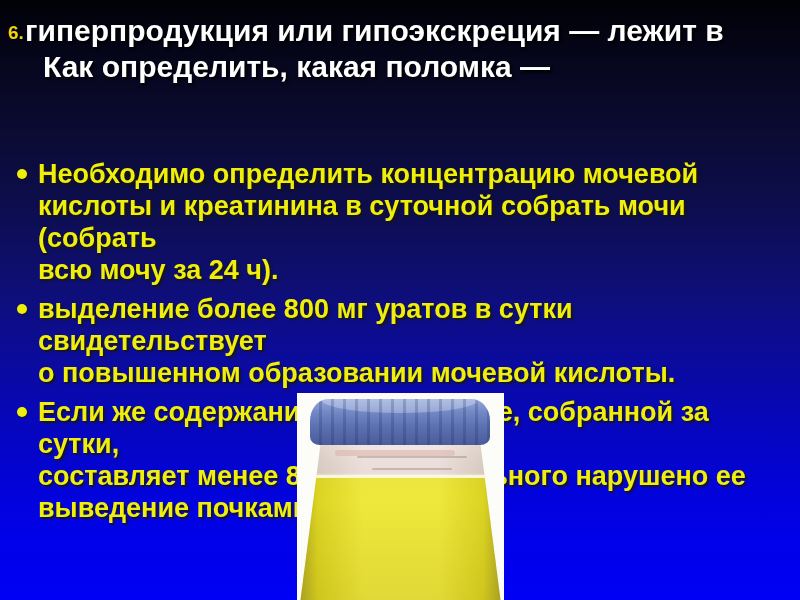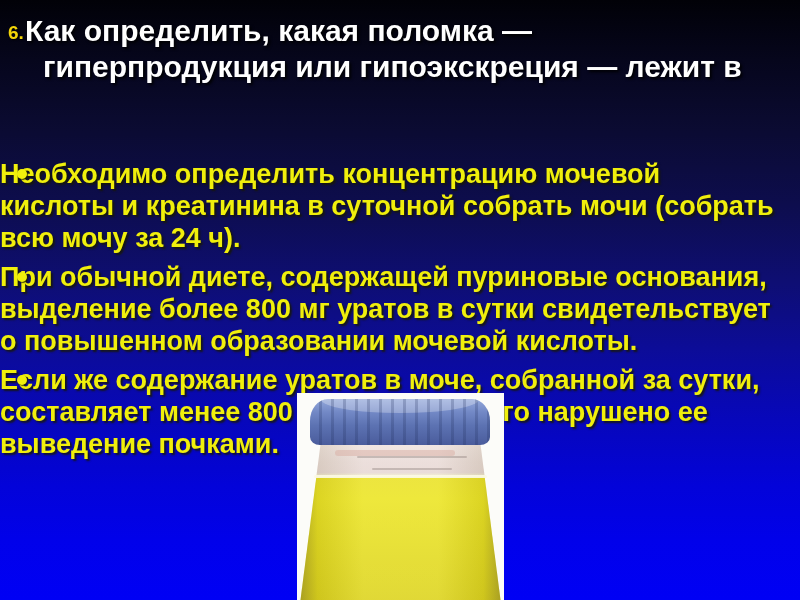--- a/index.html
+++ b/index.html
@@ -24,21 +24,21 @@
     text-shadow:2px 2px 3px rgba(0,0,0,.95);
     z-index:2;
   }
   .title .line:first-child{margin-left:-18px;}
   
   .bullets{
     position:absolute;left:0;top:158px;width:795px;z-index:1;
     color:#f0ef0c;font-size:27px;line-height:32px;
     text-shadow:2px 2px 2px rgba(25,25,0,.85);
   }
-  .bullet-item{position:relative;margin-bottom:7px;}
+  .bullet-item{position:relative;padding-left:38px;margin-bottom:7px;}
   .bullet-dot{
     position:absolute;left:17px;top:11px;width:10px;height:10px;
     border-radius:50%;background:#f0ef0c;
     box-shadow:1px 1px 1px rgba(25,25,0,.8);
   }
   
   .photo{
     position:absolute;left:297px;top:393px;width:207px;height:210px;
     background:#fcfcf9;z-index:5;overflow:hidden;
   }
@@ -89,39 +89,38 @@
   }
 </style>
 </head>
 <body>
 
 <div class="stage">
 
   <span class="title-number">6.</span>
 
   <div class="title">
+      <div class="line">гиперпродукция или гипоэкскреция — лежит в</div>
       <div class="line">Как определить, какая поломка —</div>
-      <div class="line">гиперпродукция или гипоэкскреция — лежит в</div>
     </div>
 
   <div class="bullets">
 
     <div class="bullet-item">
       <span class="bullet-dot"></span>
       <div>
           <div class="line">Необходимо определить концентрацию мочевой</div>
           <div class="line">кислоты и креатинина в суточной собрать мочи (собрать</div>
           <div class="line">всю мочу за 24 ч).</div>
         </div>
     </div>
 
     <div class="bullet-item">
       <span class="bullet-dot"></span>
       <div>
-          <div class="line">При обычной диете, содержащей пуриновые основания,</div>
           <div class="line">выделение более 800 мг уратов в сутки свидетельствует</div>
           <div class="line">о повышенном образовании мочевой кислоты.</div>
         </div>
     </div>
 
     <div class="bullet-item">
       <span class="bullet-dot"></span>
       <div>
           <div class="line">Если же содержание уратов в моче, собранной за сутки,</div>
           <div class="line">составляет менее 800 мг, то у больного нарушено ее</div>

